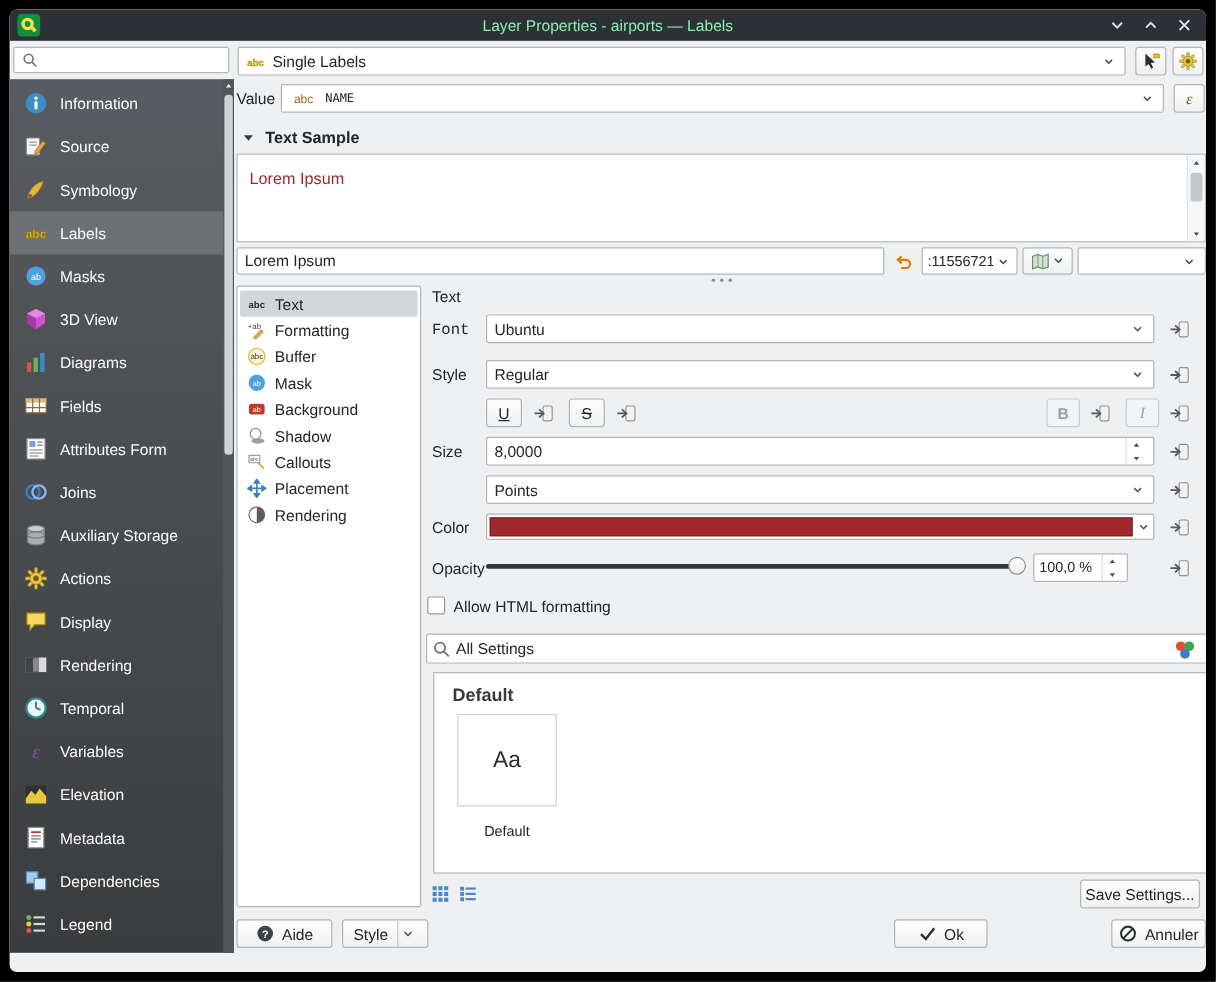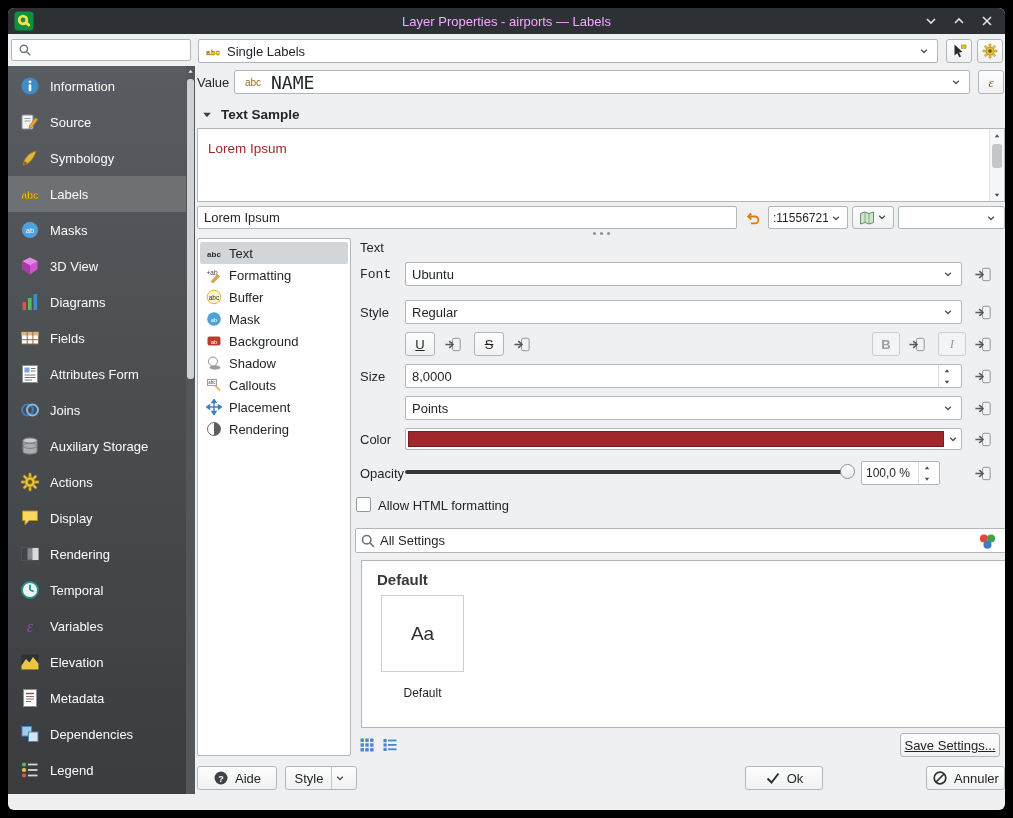--- a/index.html
+++ b/index.html
@@ -3,39 +3,39 @@
 <meta charset="utf-8">
 <style>
   *{margin:0;padding:0;box-sizing:border-box;}
   html,body{width:1013px;height:818px;overflow:hidden;background:#000;
     font-family:"Liberation Sans",sans-serif;}
   .window{position:absolute;left:8px;top:8px;width:997px;height:802px;background:#eff0f1;
     border-radius:6px;overflow:hidden;}
   
   .titlebar{position:absolute;left:0;top:0;right:0;height:26px;background:#2d3136;
     display:flex;align-items:center;}
-  .titlebar .title{flex:1;text-align:center;font-size:13px;color:#f0abfc;}
+  .titlebar .title{flex:1;text-align:center;font-size:13px;color:#86efac;}
   .qgis-logo{position:absolute;left:6px;top:3px;width:20px;height:20px;}
   .qgis-logo svg{width:20px;height:20px;display:block;}
   .win-controls{position:absolute;right:10px;top:0;height:26px;display:flex;gap:12px;align-items:center;}
   .ctl{width:16px;height:16px;cursor:pointer;}
   .ctl svg{width:16px;height:16px;display:block;}
   
   .lbl{position:absolute;font-size:13px;color:#232629;white-space:nowrap;}
   .panel-title{position:absolute;font-size:13px;color:#232629;}
   .field{position:absolute;background:#fff;border:1px solid #b2b6ba;border-radius:2px;
     display:flex;align-items:center;padding:0 6px;font-size:13px;color:#232629;}
   .ctext{white-space:nowrap;overflow:hidden;}
   .carrow{margin-left:auto;display:flex;align-items:center;justify-content:center;width:15px;flex:0 0 15px;}
   .carrow svg{width:10px;height:10px;}
   .carrow.sep{border-left:1px solid #d4d7d9;align-self:stretch;width:18px;flex-basis:18px;}
   .cicon{display:flex;margin-right:6px;}
   .cicon svg{width:16px;height:16px;}
   .abcicon svg{width:24px;height:14px;}
-  .mono{font-family:"DejaVu Sans Mono",monospace;font-size:18px;}
+  .mono{font-family:"DejaVu Sans Mono",monospace;font-size:10px;}
   .small{font-size:12px;}
   .btn{position:absolute;background:linear-gradient(#fdfdfd,#f0f1f2);border:1px solid #b2b6ba;
     border-radius:3px;display:flex;align-items:center;justify-content:center;gap:6px;
     font-size:13px;color:#232629;cursor:pointer;}
   .btn.disabled{color:#9ba0a4;background:#f3f4f5;border-color:#c9ccce;}
   .btn .u{text-decoration:underline;}
   .btn .s{text-decoration:line-through;}
   .btn .b{font-weight:bold;}
   .btn .i{font-style:italic;font-family:"Liberation Serif",serif;}
   .flatbtn{position:absolute;display:flex;align-items:center;justify-content:center;cursor:pointer;border-radius:3px;}
@@ -831,21 +831,21 @@
         <svg viewBox="0 0 16 16" fill="#4a86c8">
           <rect x="1.5" y="2" width="3.2" height="3.2"></rect>
           <rect x="6" y="2.6" width="8.5" height="1.8"></rect>
           <rect x="1.5" y="6.4" width="3.2" height="3.2"></rect>
           <rect x="6" y="7" width="8.5" height="1.8"></rect>
           <rect x="1.5" y="10.8" width="3.2" height="3.2"></rect>
           <rect x="6" y="11.4" width="8.5" height="1.8"></rect>
         </svg>
       </span>
   </div>
-  <div class="btn" style="left:892px;top:725px;width:100px;height:24px;text-decoration:underline;">
+  <div class="btn" style="left:892px;top:725px;width:100px;height:24px;">
     <span>Save Settings...</span>
   </div>
 
   <div class="btn" style="left:189px;top:758px;width:80px;height:24px;">
     <span class="i16">
         <svg viewBox="0 0 16 16">
           <circle cx="8" cy="8" r="6.5" fill="#3f4246"></circle>
           <text x="8" y="11.5" text-anchor="middle" font-size="9" font-weight="bold" fill="#fff" font-family="sans-serif">?</text>
         </svg>
       </span>

